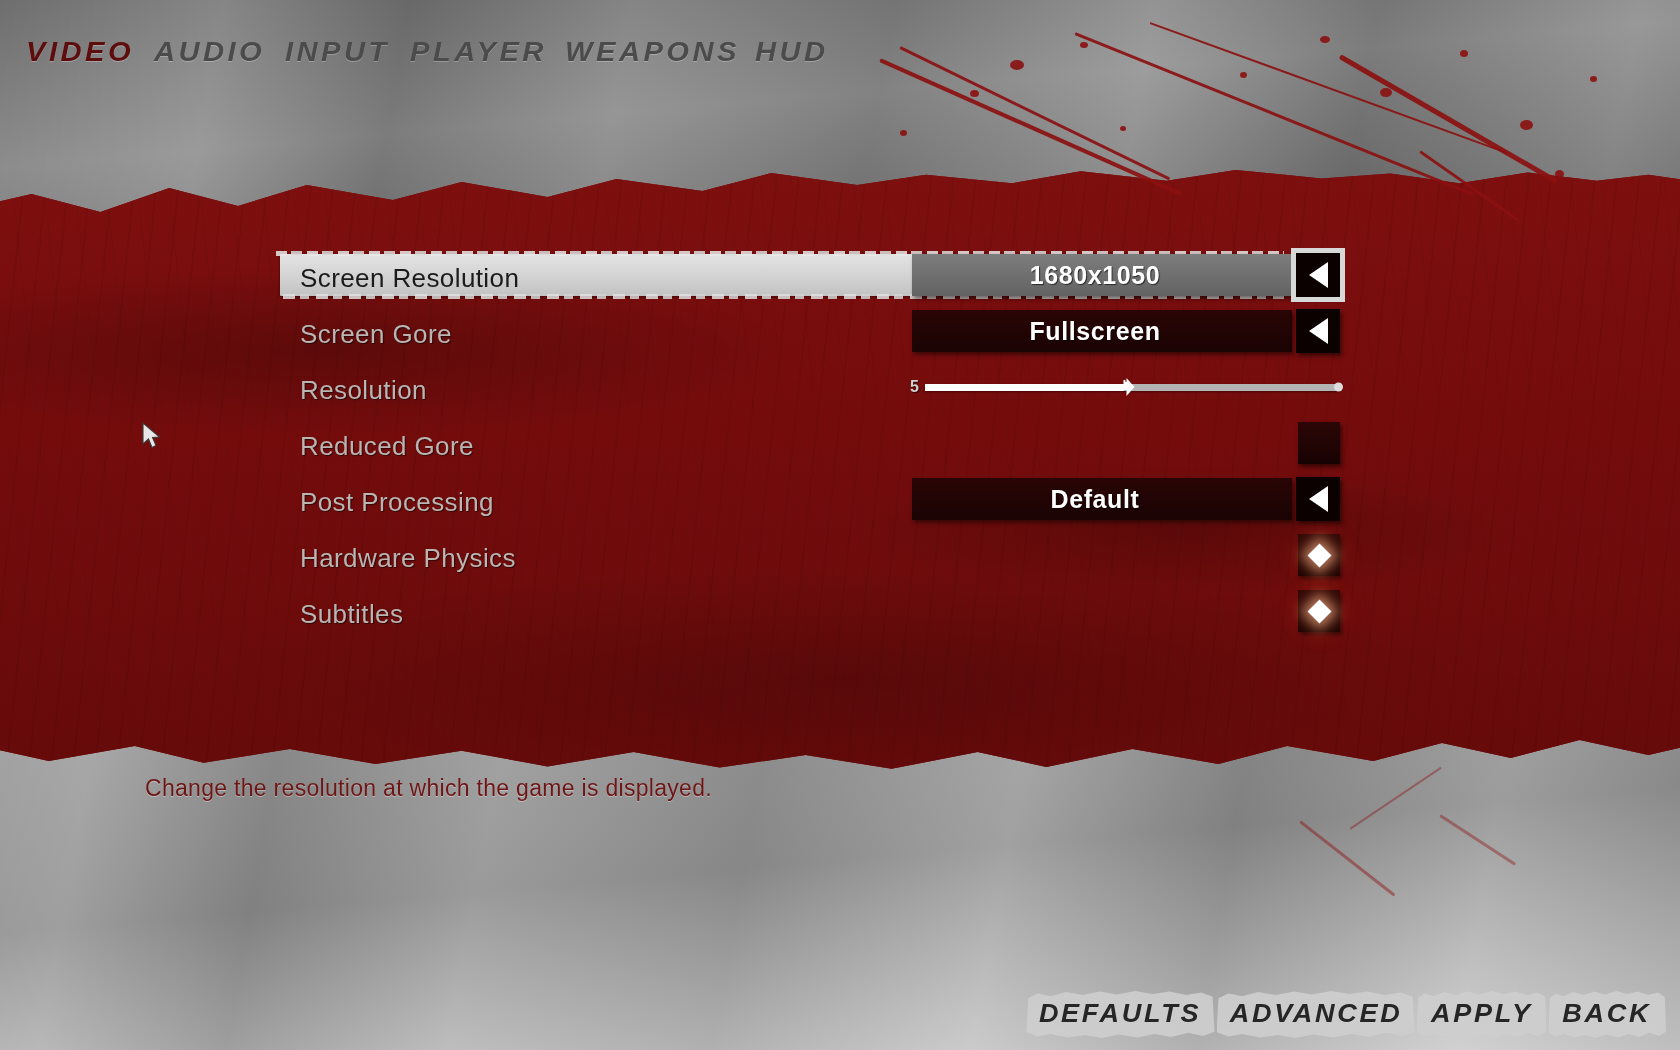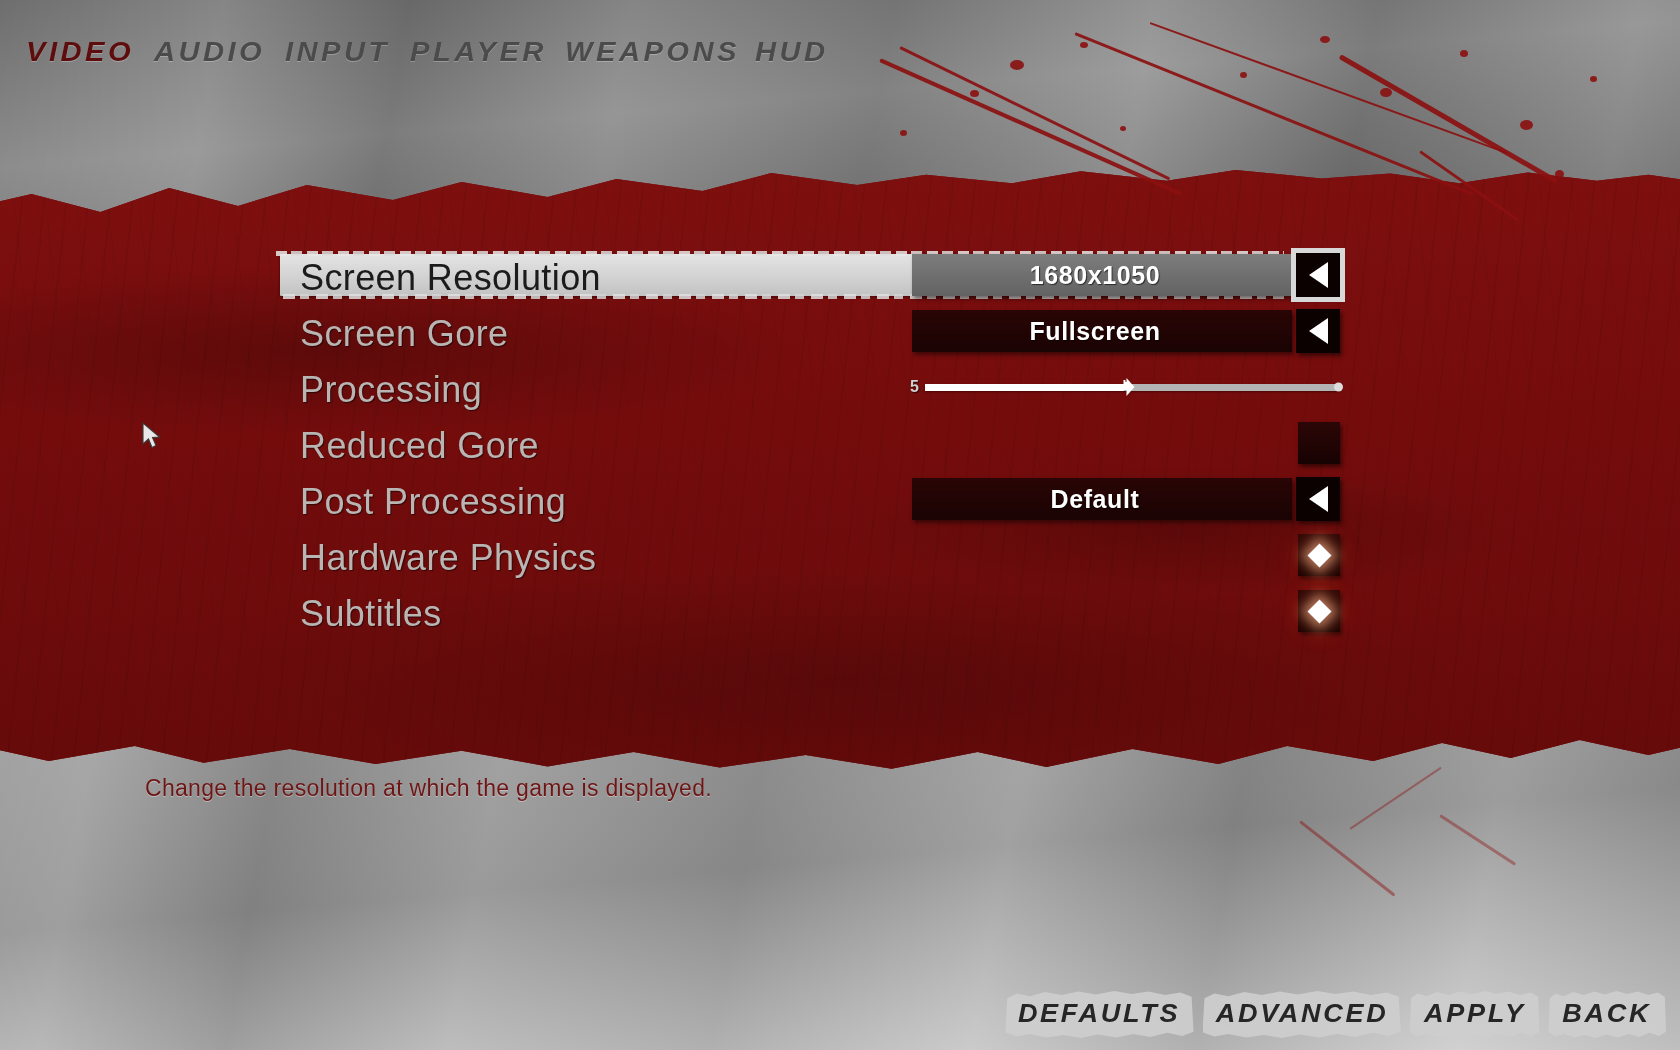--- a/index.html
+++ b/index.html
@@ -130,21 +130,21 @@
     position:absolute; left:-4px; bottom:-3px; width:1008px; height:5px;
     background: repeating-linear-gradient(90deg, transparent 0 7px, #e0e0e0 7px 19px, transparent 19px 24px, #d4d4d4 24px 33px);
     opacity:.85;
   }
 
   .label {
     position: relative;
     z-index: 3;
     padding-left: 20px;
     font-family: "Liberation Sans", sans-serif;
-    font-size: 36px;
+    font-size: 26px;
     font-weight: normal;
     letter-spacing: 0.4px;
     color: #b9b5b3;
     text-shadow: 1px 1px 1px rgba(0,0,0,0.55);
     white-space: nowrap;
   }
   .row.selected .label {
     color: #1b1b1b;
     text-shadow: none;
   }
@@ -275,21 +275,21 @@
     text-shadow: 0 1px 0 rgba(255,255,255,0.35);
     white-space: nowrap;
   }
 
   
   #bottombar {
     position: absolute;
     right: 14px; bottom: 10px;
     display: flex;
     align-items: center;
-    gap: 9px;
+    gap: 2px;
     z-index: 30;
   }
   .bbtn {
     position: relative;
     padding: 9px 16px 11px 16px;
     cursor: pointer;
   }
   .bbtn .brush {
     position: absolute; inset: 0;
     background: #cdcdcd;
@@ -385,21 +385,21 @@
       <div class="label">Screen Gore</div>
       <div class="valuebox">
         <div class="valuetext">Fullscreen</div>
       </div>
       <div class="arrowbtn">
         <div class="tri-left"></div>
       </div>
     </div>
 
     <div class="row">
-      <div class="label">Processing</div>
+      <div class="label">Resolution</div>
       <div class="sliderwrap">
         <div class="slider-num">5</div>
         <div class="slider-track">
           <div class="slider-fill" style="width: 48%;"></div>
           <div class="slider-knob" style="left: 48%;">
             <svg width="26" height="26" viewBox="0 0 26 26" aria-hidden="true">
               <path d="M4 10 L16 10 L16 4 L24 13 L16 22 L16 16 L4 16 Z" fill="#ffffff"></path>
               <path d="M14 6 L14 9 L17 9" fill="none" stroke="#ffffff" stroke-width="2"></path>
             </svg>
           </div>

